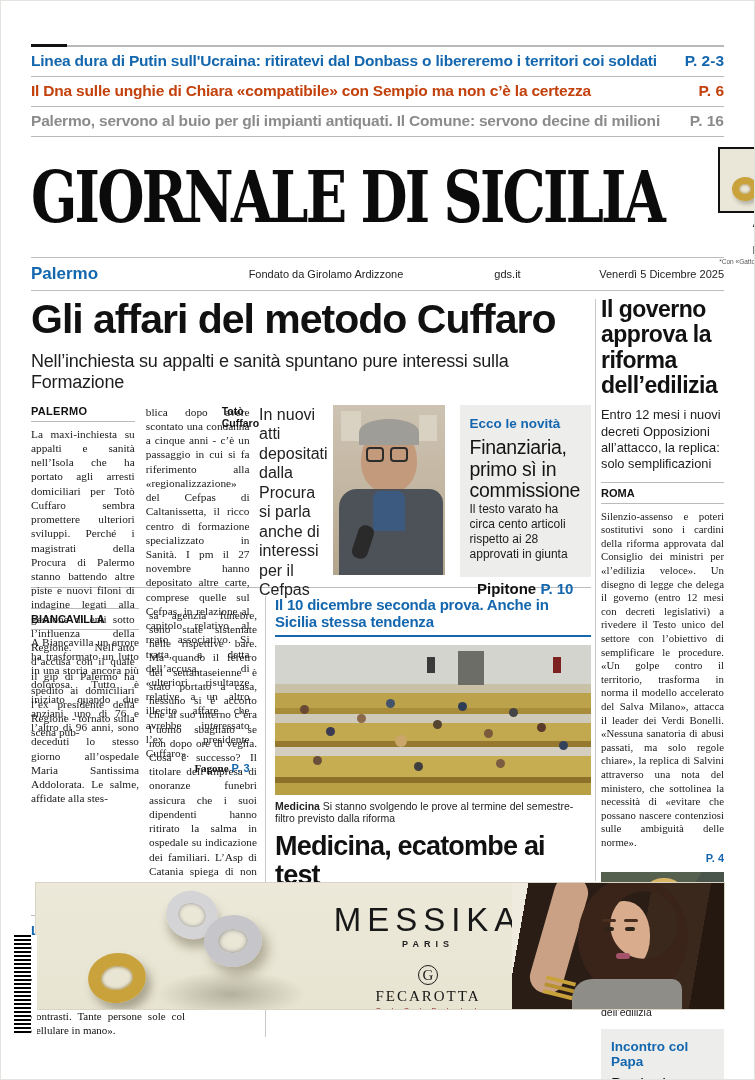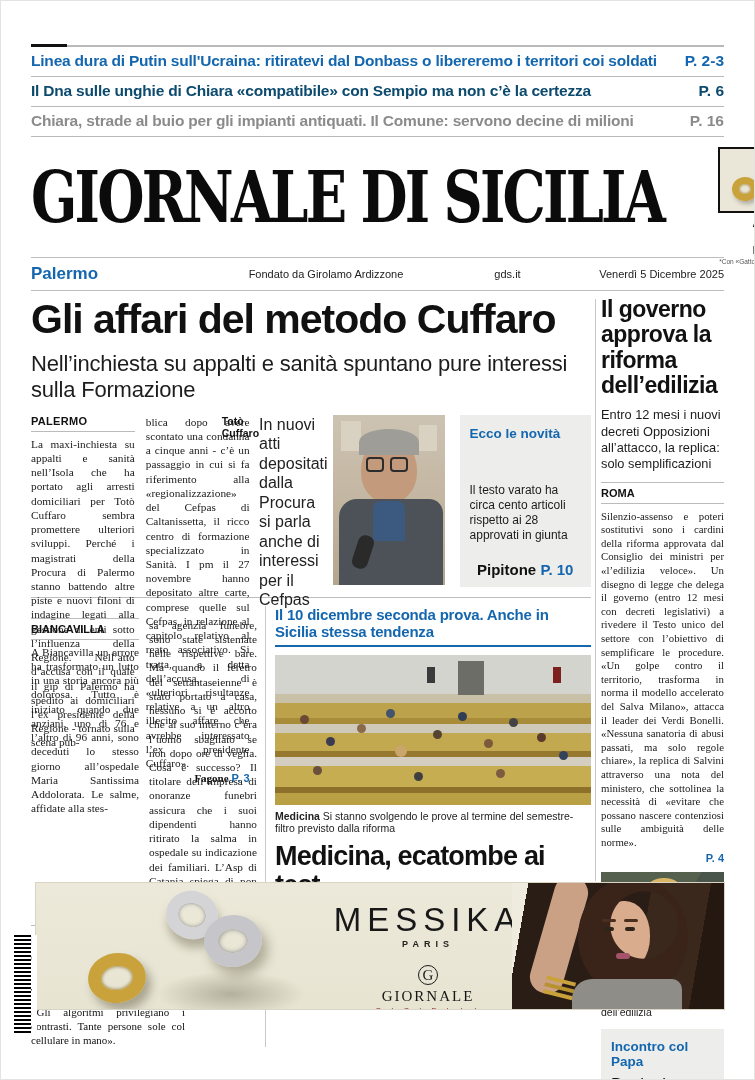--- a/index.html
+++ b/index.html
@@ -10,21 +10,21 @@
 
   
   .topstrip { margin-top:44px; }
   .ts-row { display:flex; justify-content:space-between; align-items:center;
             border-top:1px solid #b9b9b9; padding:5px 0 6px; }
   .ts-row:first-child { border-top:2px solid #b9b9b9; position:relative; }
   .ts-row:first-child::before { content:""; position:absolute; left:0; top:-3px; width:36px; height:3px; background:#111; }
   .ts-row:last-child { border-bottom:1px solid #b9b9b9; }
   .ts-text { font-weight:700; font-size:15.5px; letter-spacing:-0.2px; }
   .ts-page { font-weight:700; font-size:15.5px; white-space:nowrap; }
-  .c-blue { color:#1467ae; } .c-black { color:#0c4a6e; } .c-gray { color:#8b8b8b; }
+  .c-blue { color:#1467ae; } .c-black { color:#c2410c; } .c-gray { color:#8b8b8b; }
 
   
   .masthead { display:flex; justify-content:space-between; align-items:flex-start; margin-top:10px; height:108px; }
   .mast-title { font-family:"DejaVu Serif", serif; font-weight:900; font-size:59px; letter-spacing:-3px;
                 white-space:nowrap; transform:scale(0.92,1.22); transform-origin:left top; margin-top:8px; color:#0b0b0b; }
   .mast-right { display:flex; flex-direction:column; align-items:flex-end; }
   .teaser { width:84px; height:66px; border:2px solid #111; background:#eae7d8; position:relative; overflow:hidden; }
   .ring { position:absolute; border-radius:50%; }
   .t-ring1 { width:26px; height:24px; left:12px; top:28px; border:7px solid #c9a23c; box-shadow:inset 0 0 3px #8a6a1d, 2px 3px 4px rgba(0,0,0,.25); }
   .mast-meta { text-align:right; margin-top:4px; line-height:1.25; }
@@ -40,21 +40,21 @@
   .dl-site { font-size:11px; color:#222; flex:1; text-align:center; }
   .dl-date { font-size:11px; color:#222; text-align:right; width:160px; }
 
   
   .mainarea { display:flex; margin-top:4px; height:586px; }
   .left-zone { width:560px; }
   .vsep-main { width:1px; background:#c9c9c9; margin:4px 5px 0 4px; }
   .right-col { flex:1; padding-top:2px; }
 
   .lead-h1 { font-size:41px; font-weight:900; letter-spacing:-1px; line-height:1.02; margin-top:4px; }
-  .lead-stand { font-size:22px; font-weight:400; color:#1d1d1d; margin-top:10px; letter-spacing:-0.2px; }
+  .lead-stand { font-size:18px; font-weight:400; color:#1d1d1d; margin-top:10px; letter-spacing:-0.2px; }
 
   .lead-row { display:flex; margin-top:12px; height:172px; }
   .txtcol { width:108px; }
   .txtcol + .txtcol { margin-left:11px; }
   .kicker { font-size:11px; font-weight:800; letter-spacing:0.3px; padding-bottom:4px; border-bottom:1px solid #bbb; margin-bottom:5px; }
   .serif { font-family:"Liberation Serif", serif; font-size:11.3px; line-height:1.26; text-align:justify; color:#1a1a1a; }
   .byline { text-align:right; margin-top:2px; font-family:"Liberation Serif", serif; font-size:11px; font-weight:700; }
   .byline .pg { font-family:"Liberation Sans", sans-serif; color:#1467ae; font-weight:700; }
 
   .photo-block { display:flex; margin-left:15px; width:182px; }
@@ -184,21 +184,21 @@
     <div class="topstrip">
       <div class="ts-row">
         <span class="ts-text c-blue">Linea dura di Putin sull'Ucraina: ritiratevi dal Donbass o libereremo i territori coi soldati</span>
         <span class="ts-page c-blue">P. 2-3</span>
       </div>
       <div class="ts-row">
         <span class="ts-text c-black">Il Dna sulle unghie di Chiara «compatibile» con Sempio ma non c’è la certezza</span>
         <span class="ts-page c-black">P.  6</span>
       </div>
       <div class="ts-row">
-        <span class="ts-text c-gray">Chiara, strade al buio per gli impianti antiquati. Il Comune: servono decine di milioni</span>
+        <span class="ts-text c-gray">Palermo, servono al buio per gli impianti antiquati. Il Comune: servono decine di milioni</span>
         <span class="ts-page c-gray">P. 16</span>
       </div>
     </div>
 
     <div class="masthead">
       <div class="mast-title">GIORNALE DI SICILIA</div>
       <div class="mast-right">
         <div class="teaser">
           <div class="ring t-ring1"></div>
 
@@ -248,20 +248,21 @@
               <div class="cf-hair"></div>
               <div class="cf-glass"></div>
               <div class="cf-glass cf-glass2"></div>
               <div class="cf-body"></div>
               <div class="cf-shirt"></div>
               <div class="cf-mic"></div>
             </div>
           </div>
           <div class="novita-box">
             <div class="box-kicker">Ecco le novità</div>
+            <div class="novita-title">Finanziaria, primo sì in commissione</div>
             <div class="novita-text">Il testo varato ha circa cento articoli rispetto ai 28 approvati in giunta</div>
             <div class="novita-by">
               <span>Pipitone</span>
               <span class="pg">P. 10</span>
             </div>
           </div>
         </div>
 
         <div class="hrule"></div>
 
@@ -365,21 +366,21 @@
 
   <div class="adwrap">
     <div class="ad-shadow"></div>
     <div class="ad-ring ad-gold"></div>
     <div class="ad-ring ad-silv1"></div>
     <div class="ad-ring ad-silv2"></div>
     <div class="ad-text">
       <div class="ad-brand">MESSIKA</div>
       <div class="ad-city">PARIS</div>
       <div class="ad-mono">G</div>
-      <div class="ad-ret">GIORNALE</div>
+      <div class="ad-ret">FECAROTTA</div>
       <div class="ad-ret2">G I O I E L L I</div>
       <div class="ad-addr">Via Ruggero Settimo, 68 Palermo</div>
     </div>
     <div class="model">
       <div class="mo-arm"></div>
       <div class="mo-face"></div>
       <div class="mo-hair"></div>
       <div class="mo-brow" style="left:90px;top:36px;"></div>
       <div class="mo-brow" style="left:112px;top:36px;"></div>
       <div class="mo-eye" style="left:92px;top:44px;"></div>

